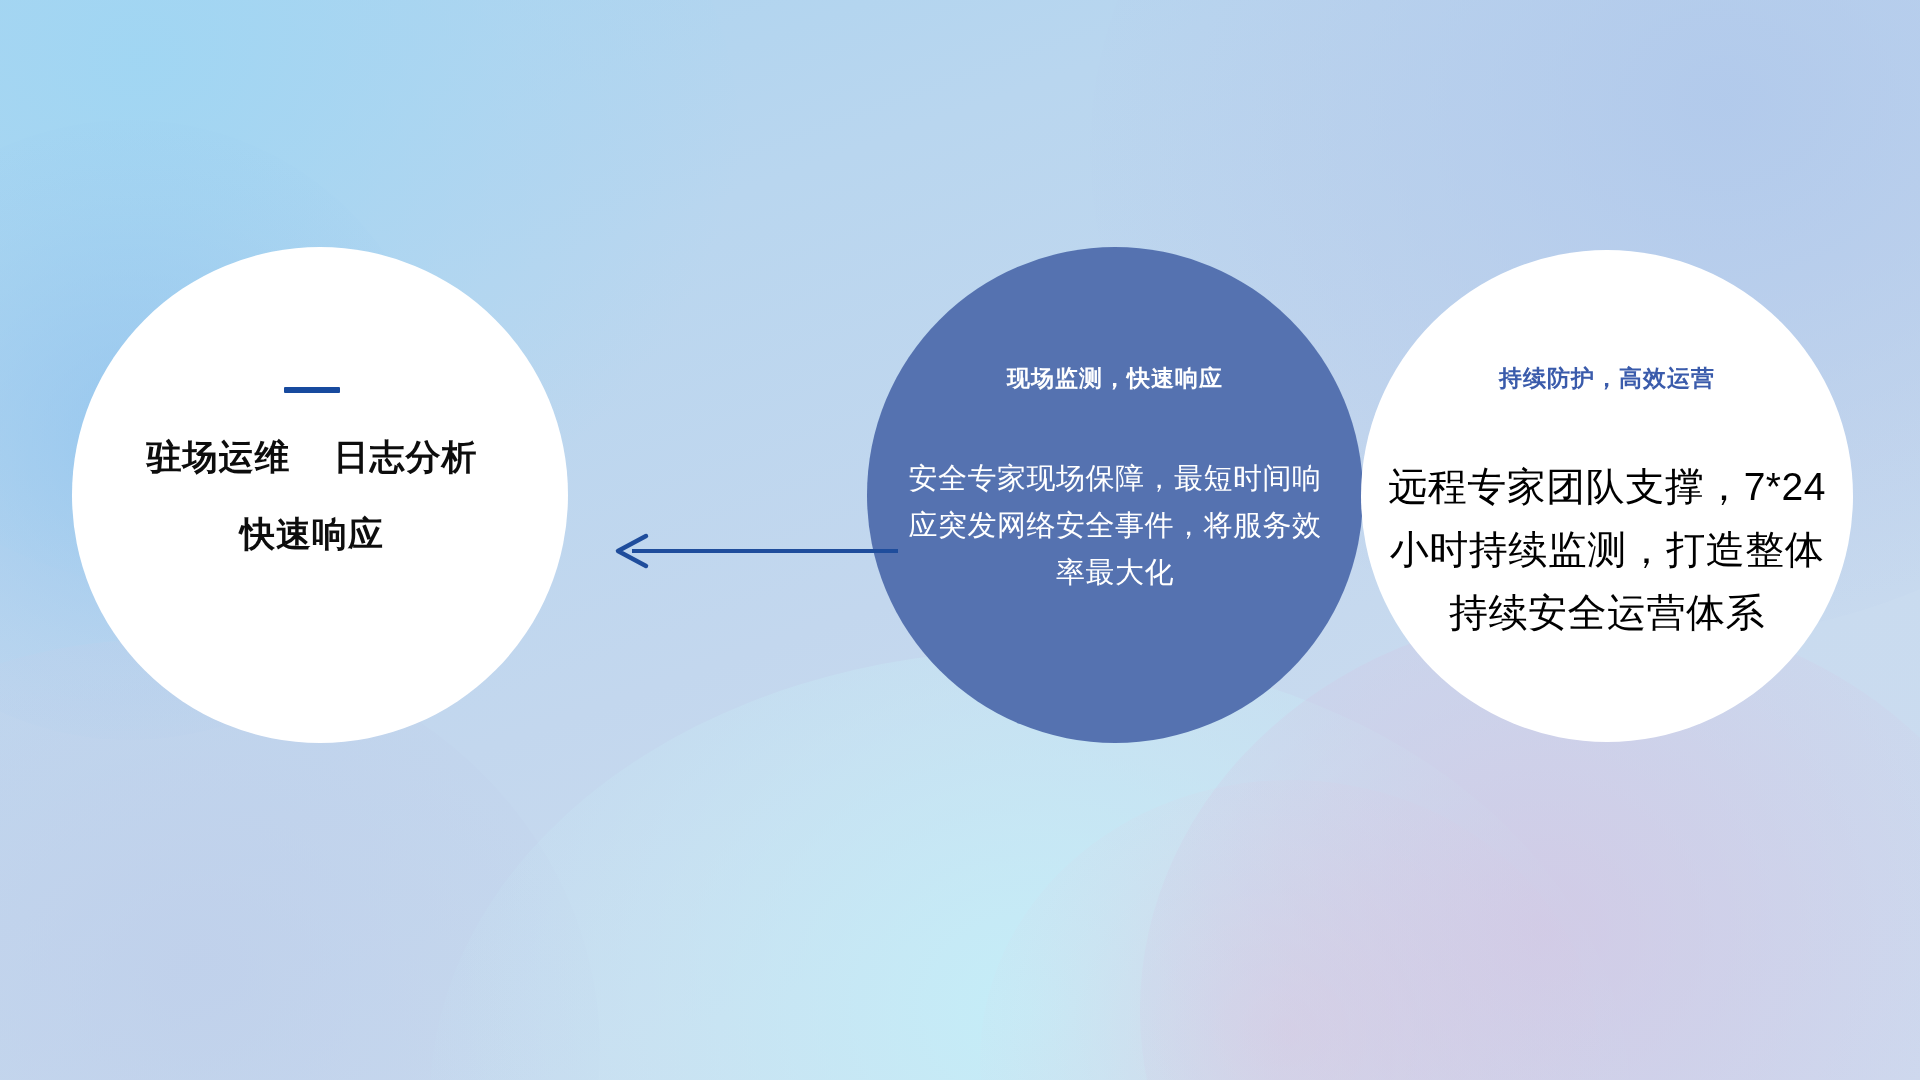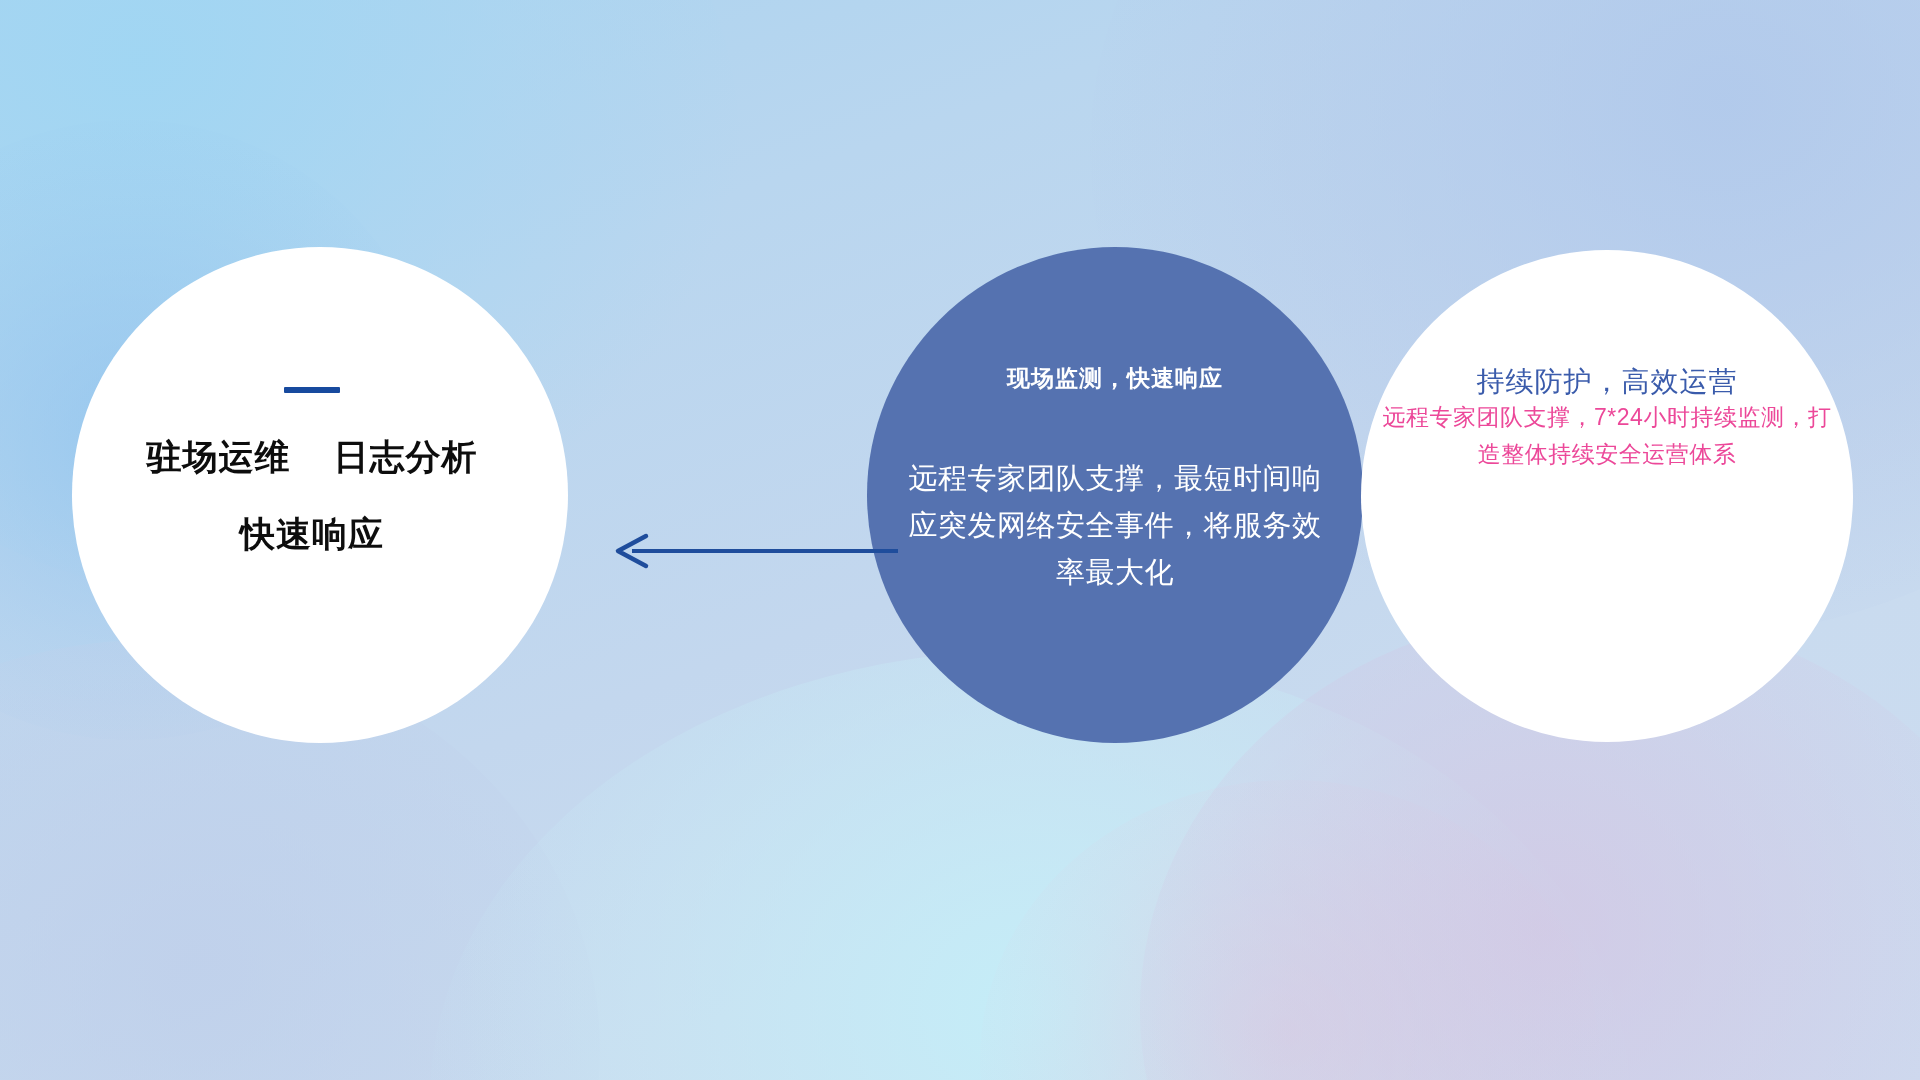--- a/index.html
+++ b/index.html
@@ -141,30 +141,31 @@
   }
 
   
   .right-inner {
     position: absolute;
     left: 14px; right: 14px;
     top: 115px;
     text-align: center;
   }
   .right-title {
-    font-size: 28px;
-    font-weight: normal;
+    font-size: 23px;
+    font-weight: bold;
     color: #3a5bab;
     letter-spacing: 1px;
     line-height: 1.2;
+    margin-bottom: 62px;
     white-space: nowrap;
   }
   .right-body {
-    font-size: 23px;
-    color: #ec4899;
+    font-size: 39px;
+    color: #000000;
     line-height: 1.62;
     letter-spacing: 0.5px;
   }
 
   
   .flow-arrow {
     position: absolute;
     left: 610px;
     top: 520px;
     width: 290px;
@@ -190,21 +191,21 @@
     <div class="left-inner">
       <div class="accent-dash"></div>
       <div class="left-line">驻场运维    日志分析</div>
       <div class="left-line">快速响应</div>
     </div>
   </div>
 
   <div class="circle circle-mid">
     <div class="mid-inner">
       <div class="mid-title">现场监测，快速响应</div>
-      <div class="mid-body">远程专家团队支撑，最短时间响应突发网络安全事件，将服务效率最大化</div>
+      <div class="mid-body">安全专家现场保障，最短时间响应突发网络安全事件，将服务效率最大化</div>
     </div>
   </div>
 
   <div class="circle circle-right">
     <div class="right-inner">
       <div class="right-title">持续防护，高效运营</div>
       <div class="right-body">远程专家团队支撑，7*24小时持续监测，打造整体持续安全运营体系</div>
     </div>
   </div>
 

